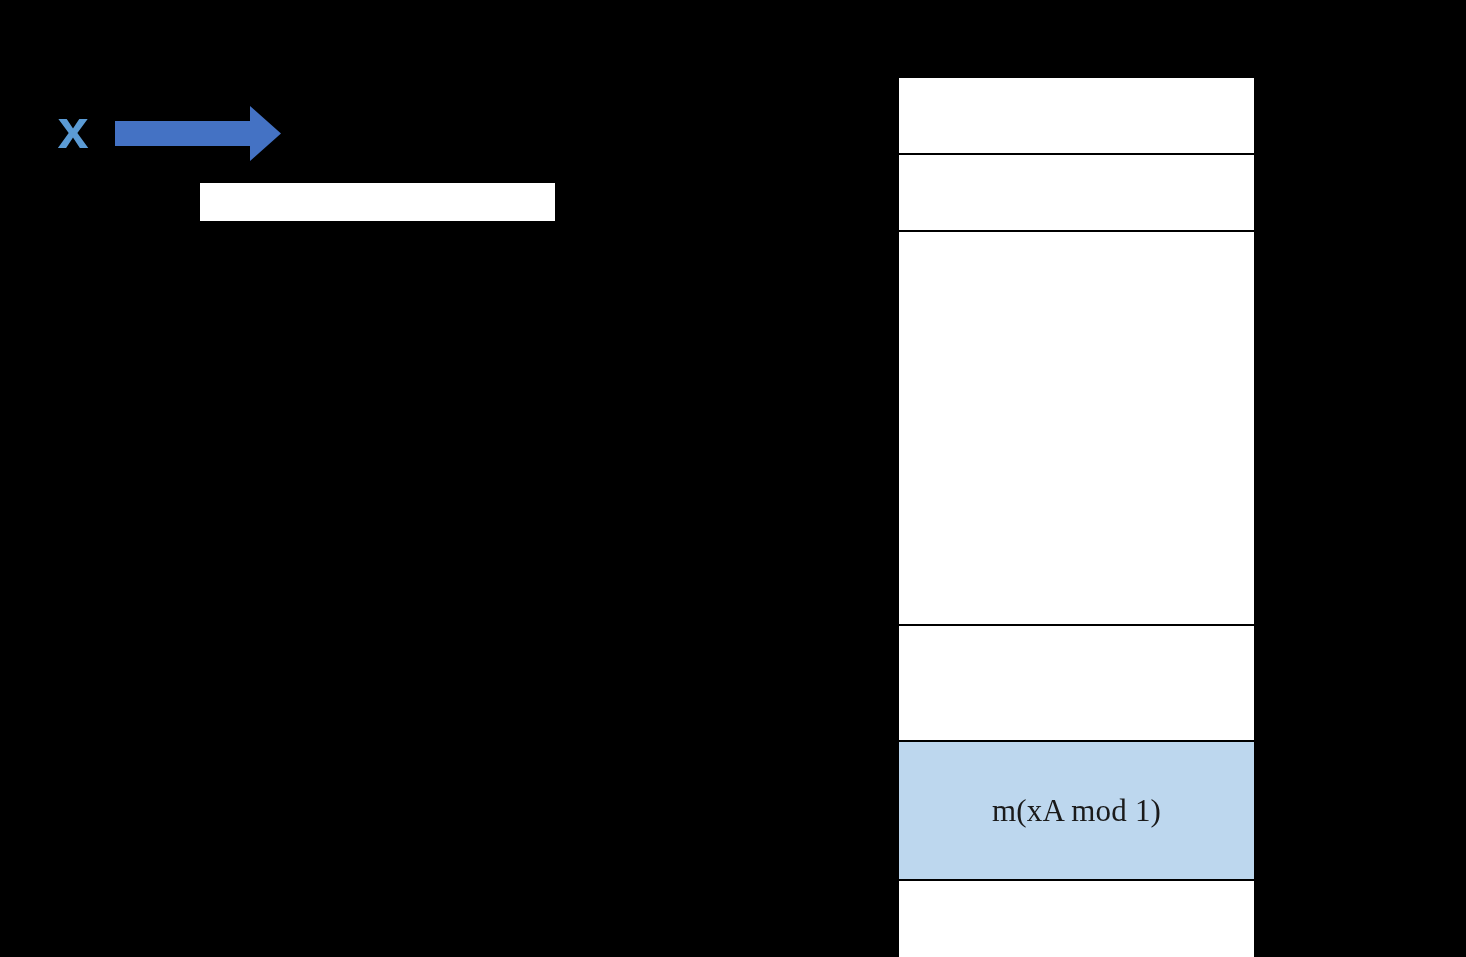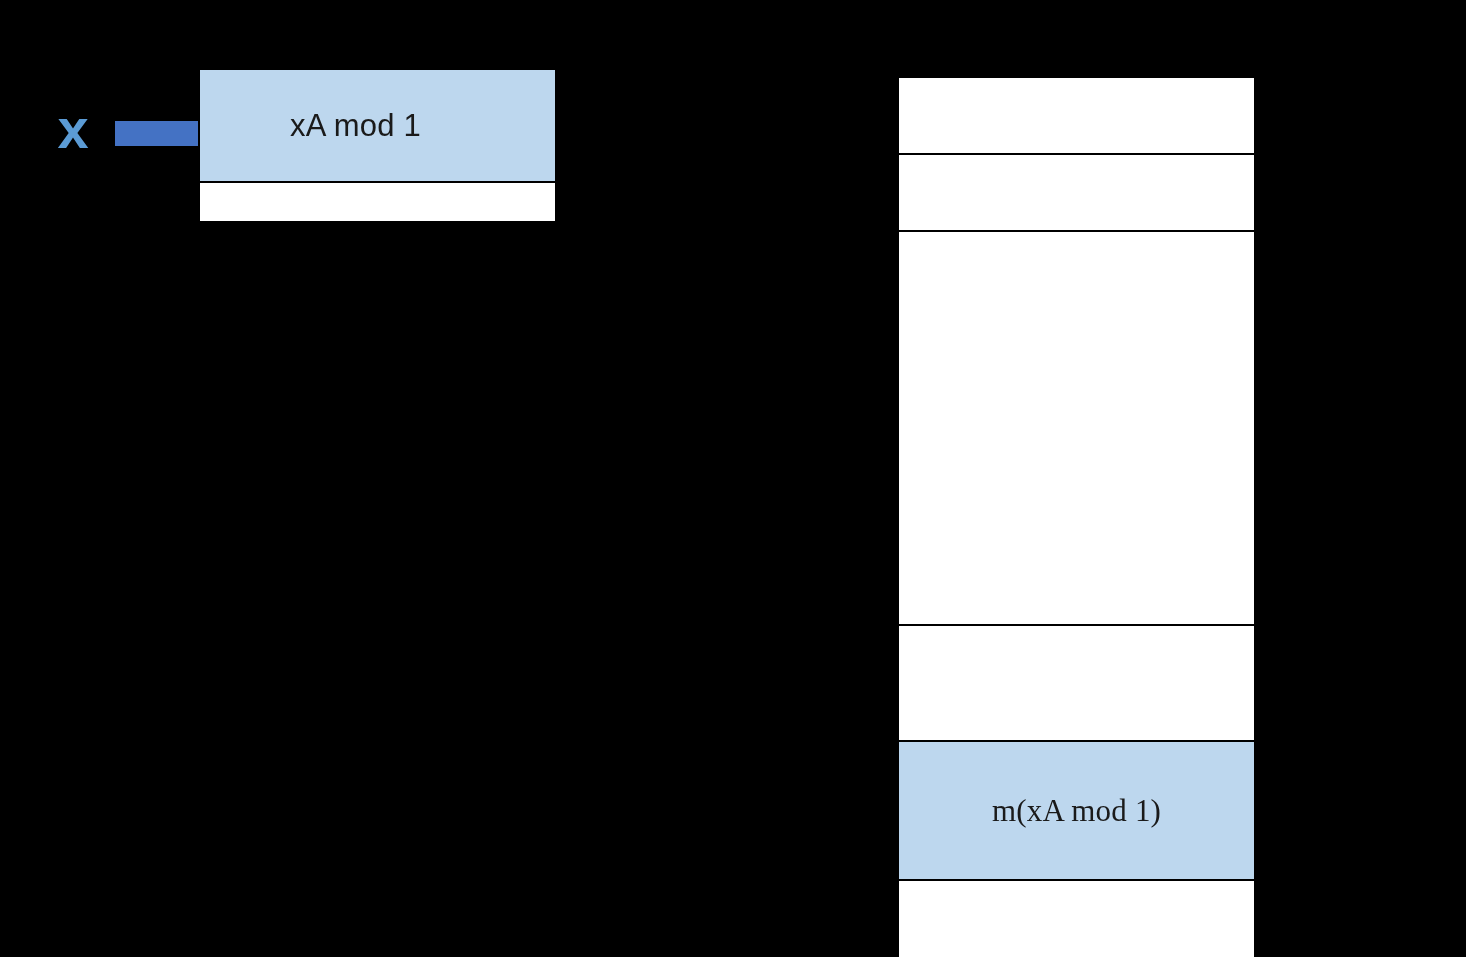--- a/index.html
+++ b/index.html
@@ -117,21 +117,20 @@
 
   <div id="x-label">x</div>
 
   <div id="arrow-group">
     <svg id="arrow-svg" width="170" height="60" viewBox="0 0 170 60">
       <polygon points="2,17 137,17 137,2 168,29.5 137,57 137,42 2,42" fill="#4472C4"></polygon>
     </svg>
   </div>
 
   <div id="left-table" class="table">
-    <div id="left-cell-0" class="cell highlight">xA mod 1</div>
     <div id="left-cell-1" class="cell blank"></div>
   </div>
 
   <div id="right-table" class="table">
     <div id="right-cell-0" class="cell blank"></div>
     <div id="right-cell-1" class="cell blank"></div>
     <div id="right-cell-2" class="cell blank"></div>
     <div id="right-cell-3" class="cell blank"></div>
     <div id="right-cell-4" class="cell highlight">m(xA mod 1)</div>
     <div id="right-cell-5" class="cell blank"></div>

